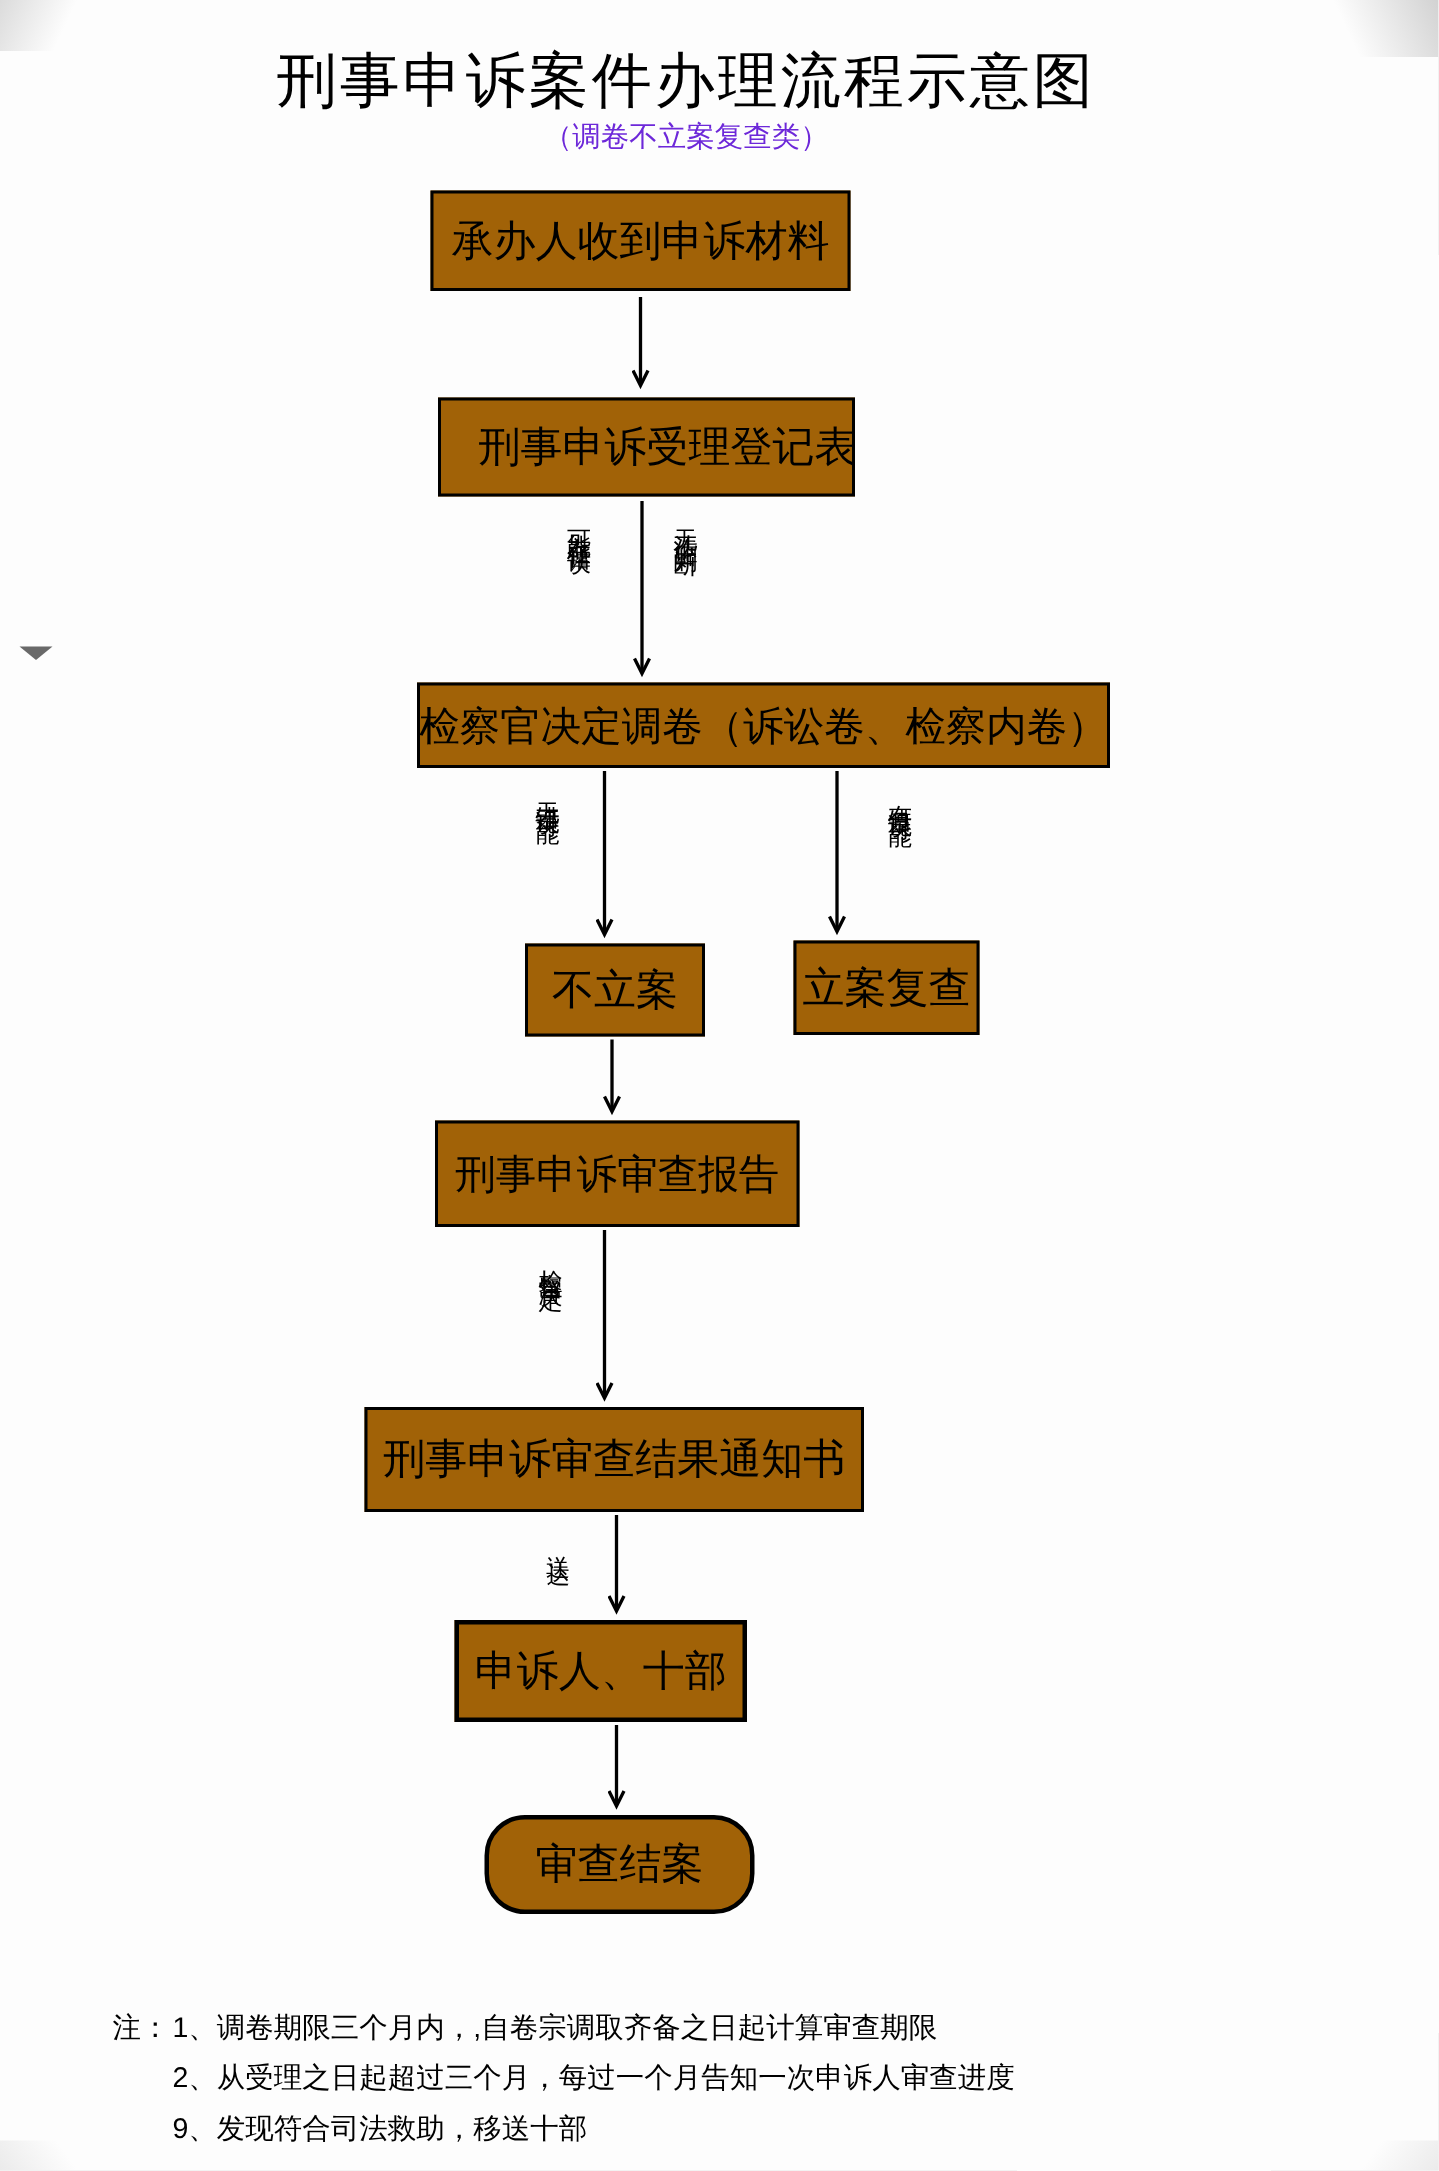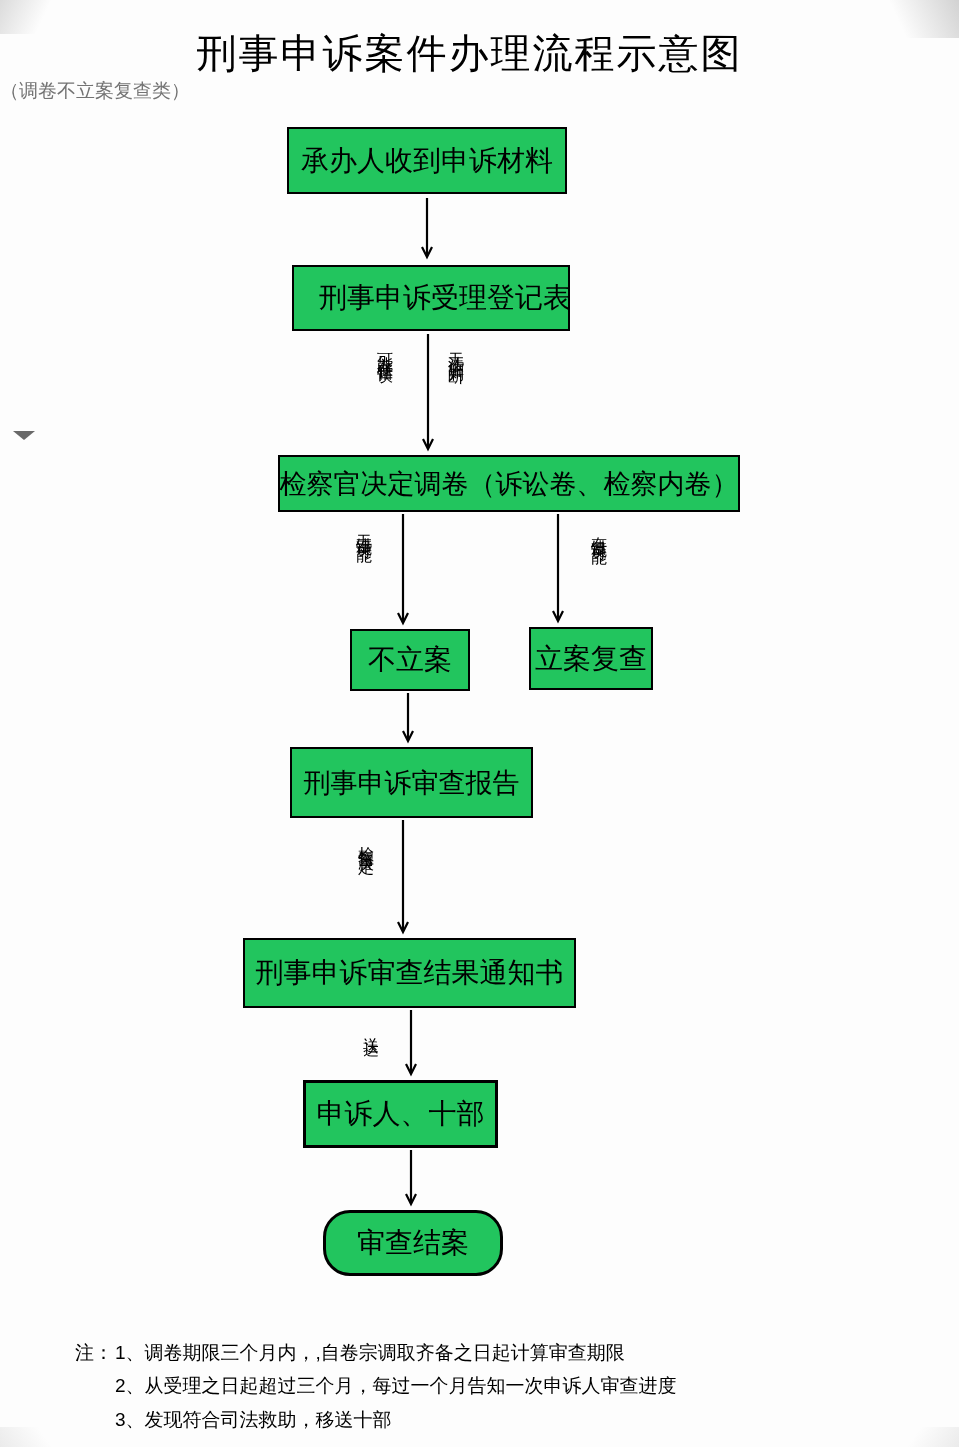--- a/index.html
+++ b/index.html
@@ -18,29 +18,29 @@
     background:linear-gradient(115deg,#bfbfbf 0%,rgba(255,255,255,0) 38%);opacity:.55;}
   .corner.tr{right:0;top:0;width:150px;height:38px;
     background:linear-gradient(245deg,#b5b5b5 0%,rgba(255,255,255,0) 42%);opacity:.6;}
   .corner.bl{left:0;bottom:0;width:90px;height:20px;
     background:linear-gradient(55deg,#cfcfcf 0%,rgba(255,255,255,0) 50%);opacity:.4;}
   .corner.br{right:0;bottom:0;width:90px;height:20px;
     background:linear-gradient(305deg,#cfcfcf 0%,rgba(255,255,255,0) 50%);opacity:.4;}
 
   .title{
     position:absolute;left:0;top:26px;width:915px;
-    text-align:center;font-size:40px;letter-spacing:2px;color:#000;padding-left:12px;
+    text-align:center;font-size:40px;letter-spacing:2px;color:#000;
   }
   .subtitle{
     position:absolute;left:0;top:78px;width:915px;
-    font-size:19px;color:#737373;
+    text-align:center;font-size:19px;color:#6d28d9;
   }
 
   .node{
-    position:absolute;border:2px solid #000;background:#22c55e;
+    position:absolute;border:2px solid #000;background:#a16207;
     display:flex;align-items:center;justify-content:center;
     font-size:28px;color:#000;white-space:nowrap;box-sizing:border-box;
   }
   .n1{left:287px;top:127px;width:280px;height:67px;}
   .n2{left:292px;top:265px;width:278px;height:66px;padding-left:28px;}
   .n3{left:278px;top:455px;width:462px;height:57px;font-size:27px;}
   .n4{left:350px;top:629px;width:120px;height:62px;}
   .n5{left:529px;top:627px;width:124px;height:63px;}
   .n6{left:290px;top:747px;width:243px;height:71px;font-size:27px;}
   .n7{left:243px;top:938px;width:333px;height:70px;font-size:28px;}
@@ -140,16 +140,16 @@
   <div class="vlabel v-no-error">无错误可能</div>
   <div class="vlabel v-has-error">有错误可能</div>
   <div class="vlabel v-prosecutor-decides">检察官决定</div>
   <div class="vlabel v-deliver">送达</div>
 
   <div class="cursor-glyph"></div>
 
   <div class="notes">
     <div class="note-line"><span class="note-prefix">注：</span><span>1、调卷期限三个月内，,自卷宗调取齐备之日起计算审查期限</span></div>
     <div class="note-line note-indent"><span>2、从受理之日起超过三个月，每过一个月告知一次申诉人审查进度</span></div>
-    <div class="note-line note-indent"><span>3、发现符合司法救助，移送十部</span></div>
+    <div class="note-line note-indent"><span>9、发现符合司法救助，移送十部</span></div>
   </div>
 
 </div>
 
 </body></html>

